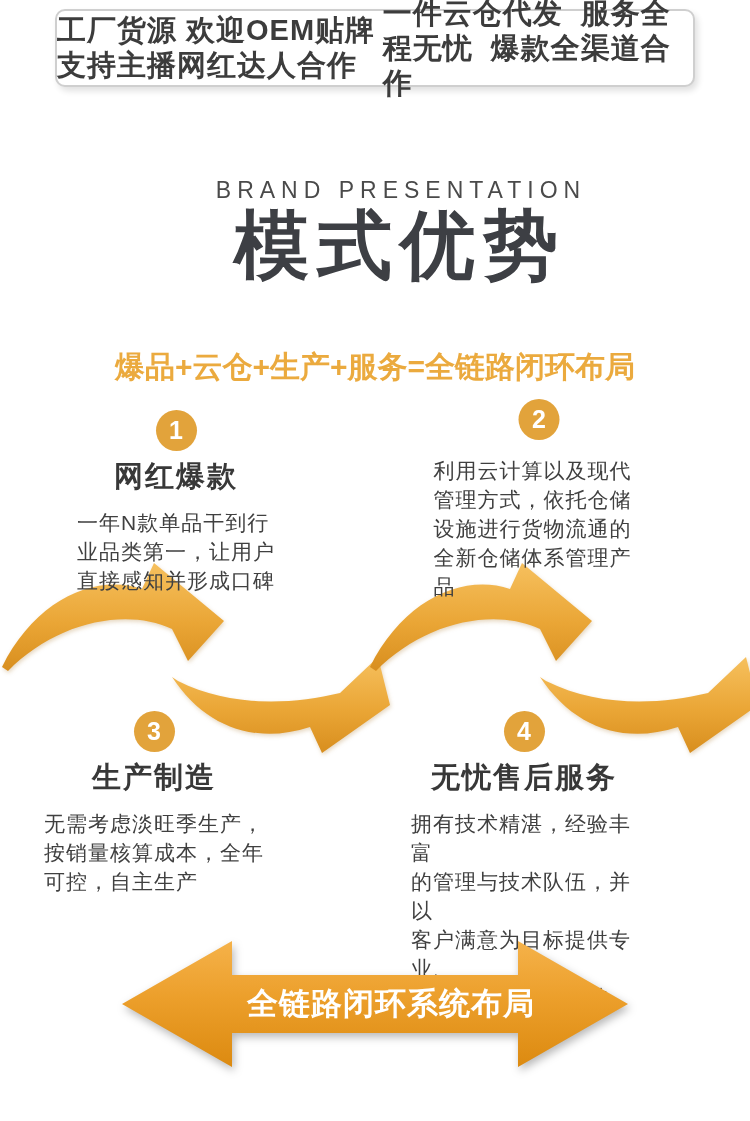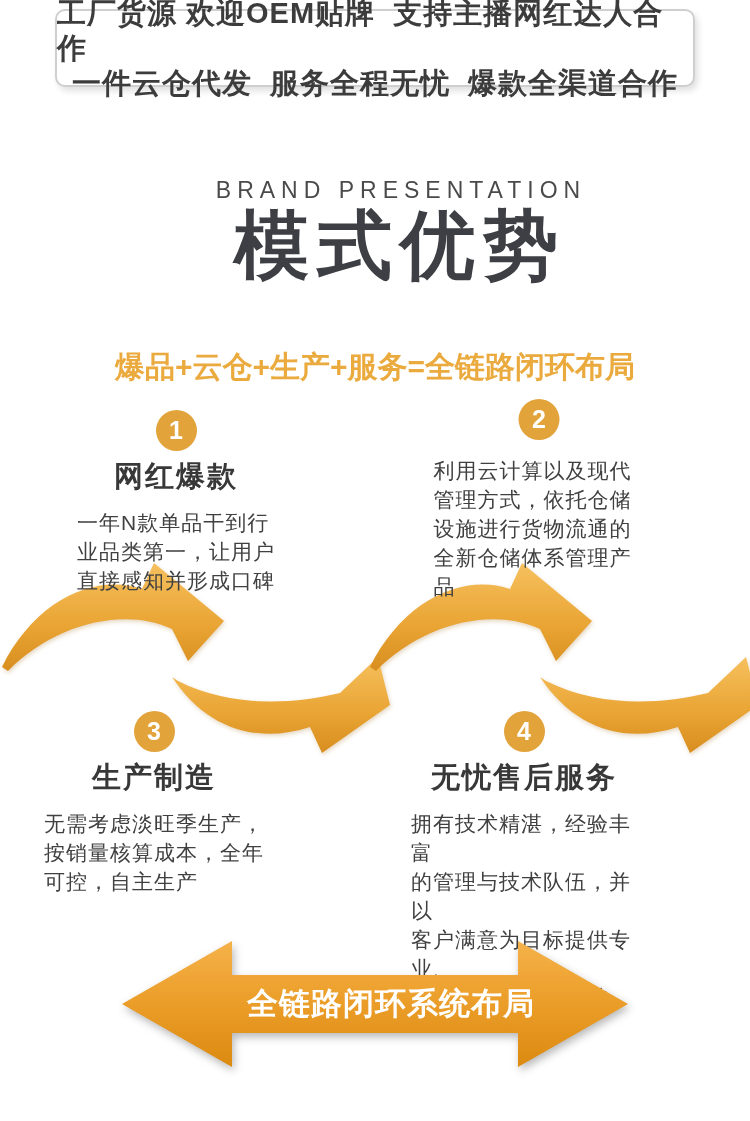--- a/index.html
+++ b/index.html
@@ -6,21 +6,21 @@
   .page{
     position:relative;width:750px;height:1121px;margin:0 auto;
     background:#ffffff;overflow:hidden;
     font-family:"Liberation Sans","DejaVu Sans",sans-serif;
   }
   
   .header-box{
     position:absolute;left:55px;top:9px;width:640px;height:78px;
     box-sizing:border-box;border:2px solid #cfcfcf;border-radius:10px;
     background:#ffffff;box-shadow:3px 4px 6px rgba(0,0,0,0.12);
-    display:flex;flex-direction:column;justify-content:center;align-items:center;
+    display:flex;flex-direction:row;justify-content:center;align-items:center;
   }
   .header-box .hline{
     white-space:pre-wrap;font-size:29px;line-height:35px;font-weight:bold;
     color:#3c3c3c;letter-spacing:1px;
   }
   
   .brand-en{
     position:absolute;left:0;top:177px;width:750px;text-align:center;
     font-size:23px;line-height:26px;letter-spacing:6px;color:#4a4a4a;font-weight:normal;padding-left:26px;
   }

